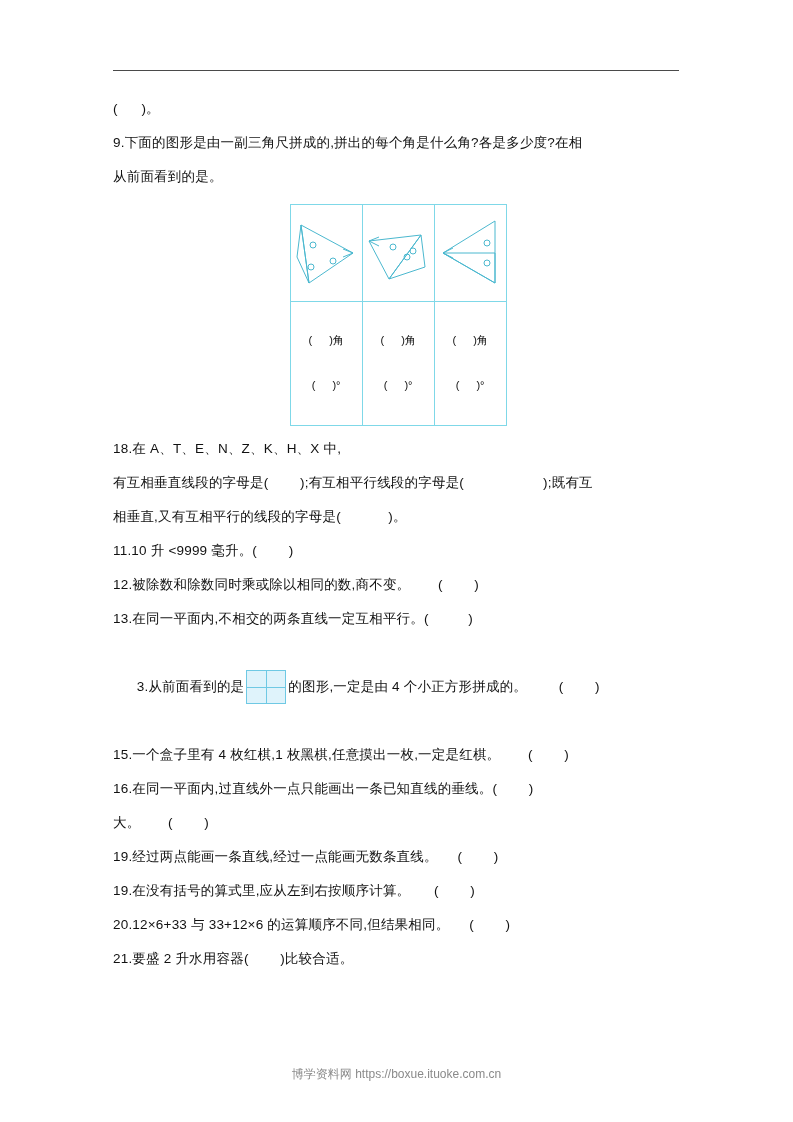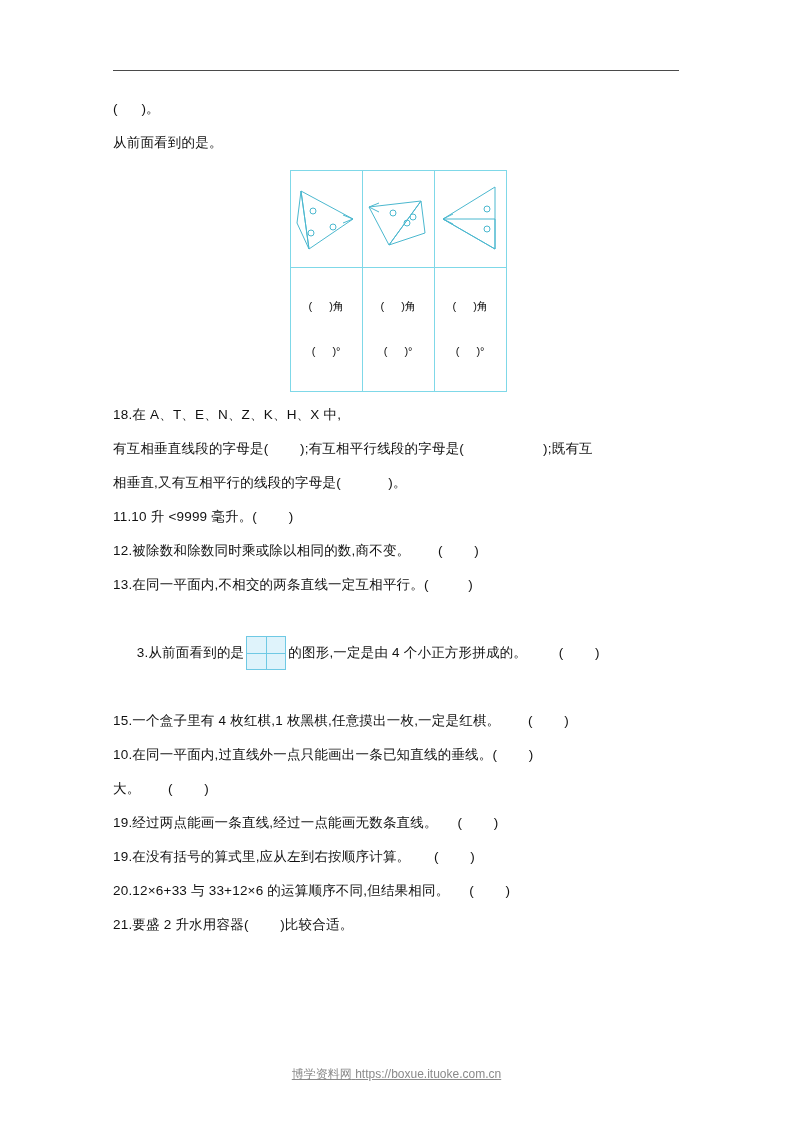--- a/index.html
+++ b/index.html
@@ -103,34 +103,34 @@
   }
 
   .footer {
     position: absolute;
     left: 0;
     top: 1066px;
     width: 793px;
     text-align: center;
     font-size: 12px;
     color: #8a8a8a;
-    text-decoration: underline;
   }
   .footer .brand { color: #8a8a8a; }
 </style>
 </head>
 <body>
 
 <div class="page">
 
   <div class="top-rule"></div>
 
   <div class="content">
 
     <div class="line">(      )。</div>
+    <div class="line">9.下面的图形是由一副三角尺拼成的,拼出的每个角是什么角?各是多少度?在相</div>
     <div class="line">从前面看到的是。</div>
 
     <div class="figure-wrap">
       <div class="figure">
 
         <div class="fig-cell">
           <div class="fig-draw">
             <svg width="71" height="96" viewBox="0 0 71 96">
               <g fill="none" stroke="#4bb8cf" stroke-width="1">
                 <path d="M10 20 L62 48 L18 78 Z"></path>
@@ -193,21 +193,21 @@
     <div class="line indent-1">相垂直,又有互相平行的线段的字母是(            )。</div>
     <div class="line">11.10 升 &lt;9999 毫升。(        )</div>
     <div class="line">12.被除数和除数同时乘或除以相同的数,商不变。       (        )</div>
     <div class="line">13.在同一平面内,不相交的两条直线一定互相平行。(          )</div>
 
     <div class="line">
       <span>3.从前面看到的是</span><span class="mini-grid"></span><span>的图形,一定是由 4 个小正方形拼成的。        (        )</span>
     </div>
 
     <div class="line">15.一个盒子里有 4 枚红棋,1 枚黑棋,任意摸出一枚,一定是红棋。       (        )</div>
-    <div class="line">10.在同一平面内,过直线外一点只能画出一条已知直线的垂线。(        )</div>
+    <div class="line">16.在同一平面内,过直线外一点只能画出一条已知直线的垂线。(        )</div>
     <div class="line">大。       (        )</div>
     <div class="line">19.经过两点能画一条直线,经过一点能画无数条直线。     (        )</div>
     <div class="line">19.在没有括号的算式里,应从左到右按顺序计算。      (        )</div>
     <div class="line">20.12×6+33 与 33+12×6 的运算顺序不同,但结果相同。     (        )</div>
     <div class="line">21.要盛 2 升水用容器(        )比较合适。</div>
 
   </div>
 
   <div class="footer">
     <span class="brand">博学资料网</span>

